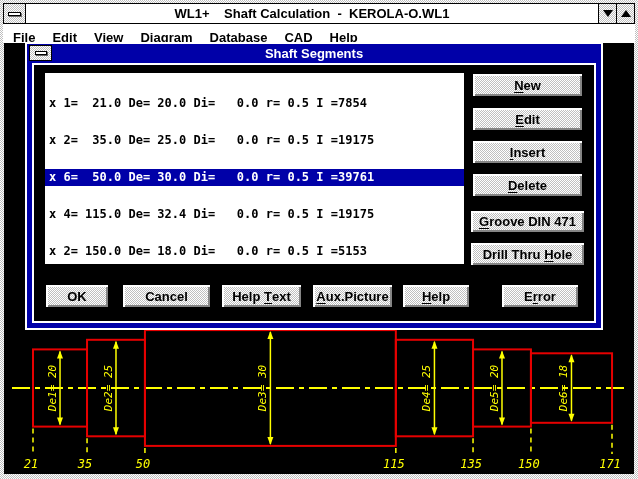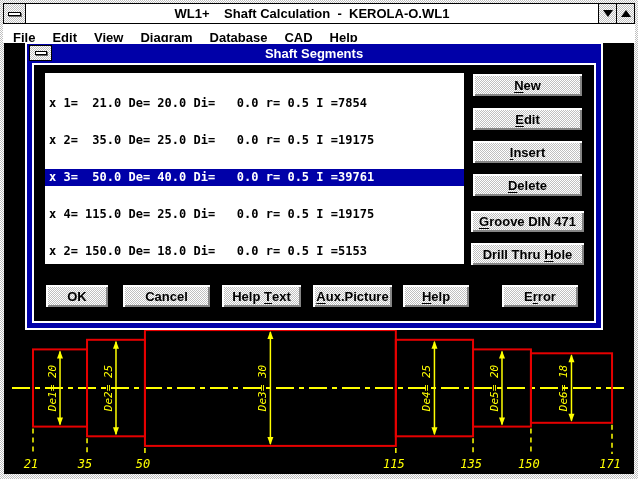--- a/index.html
+++ b/index.html
@@ -171,22 +171,22 @@
     <div class="dlg-titlerow">
       <div class="dlg-sys dither">
         <div class="dlg-minus"></div>
       </div>
       <div class="dlg-title-text">Shaft Segments</div>
     </div>
     <div class="dlg-content">
       <div class="listbox" id="listbox">
           <div class="lrow">x 1=  21.0 De= 20.0 Di=   0.0 r= 0.5 I =7854</div>
           <div class="lrow">x 2=  35.0 De= 25.0 Di=   0.0 r= 0.5 I =19175</div>
-          <div class="lrow sel">x 3=  50.0 De= 40.0 Di=   0.0 r= 0.5 I =39761</div>
-          <div class="lrow">x 4= 115.0 De= 25.0 Di=   0.0 r= 0.5 I =19175</div>
+          <div class="lrow sel">x 6=  50.0 De= 30.0 Di=   0.0 r= 0.5 I =39761</div>
+          <div class="lrow">x 4= 115.0 De= 32.4 Di=   0.0 r= 0.5 I =19175</div>
           <div class="lrow">x 2= 150.0 De= 18.0 Di=   0.0 r= 0.5 I =5153</div>
         </div>
       <div id="side-buttons">
           <div class="btn dither" style="left: 438px; top: 8px; width: 111px; height: 24px;"><span class="ul">N</span><span>e</span><span>w</span></div>
           <div class="btn dither" style="left: 438px; top: 42px; width: 111px; height: 24px;"><span class="ul">E</span><span>d</span><span>i</span><span>t</span></div>
           <div class="btn dither" style="left: 438px; top: 75px; width: 111px; height: 24px;"><span class="ul">I</span><span>n</span><span>s</span><span>e</span><span>r</span><span>t</span></div>
           <div class="btn dither" style="left: 438px; top: 108px; width: 111px; height: 24px;"><span class="ul">D</span><span>e</span><span>l</span><span>e</span><span>t</span><span>e</span></div>
           <div class="btn dither" style="left: 436px; top: 145px; width: 115px; height: 23px;"><span class="ul">G</span><span>r</span><span>o</span><span>o</span><span>v</span><span>e</span><span> </span><span>D</span><span>I</span><span>N</span><span> </span><span>4</span><span>7</span><span>1</span></div>
           <div class="btn dither" style="left: 436px; top: 177px; width: 115px; height: 24px;"><span>D</span><span>r</span><span>i</span><span>l</span><span>l</span><span> </span><span>T</span><span>h</span><span>r</span><span>u</span><span> </span><span class="ul">H</span><span>o</span><span>l</span><span>e</span></div>
         </div>

